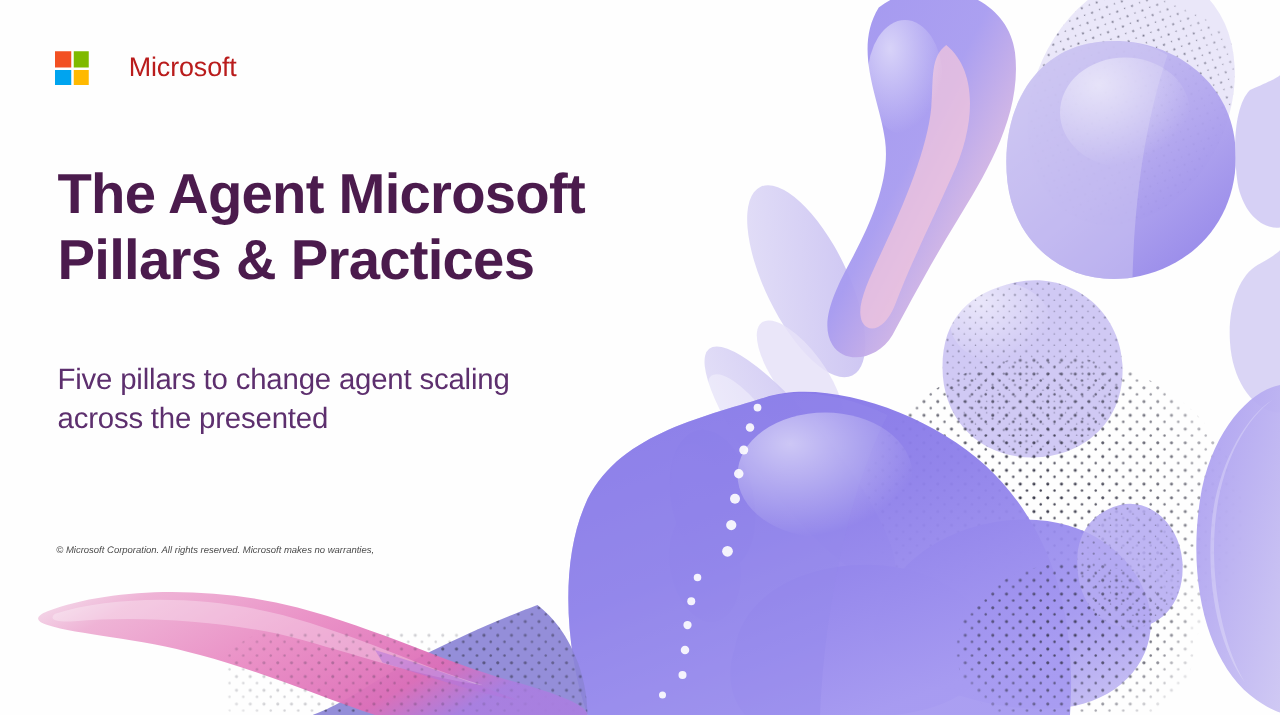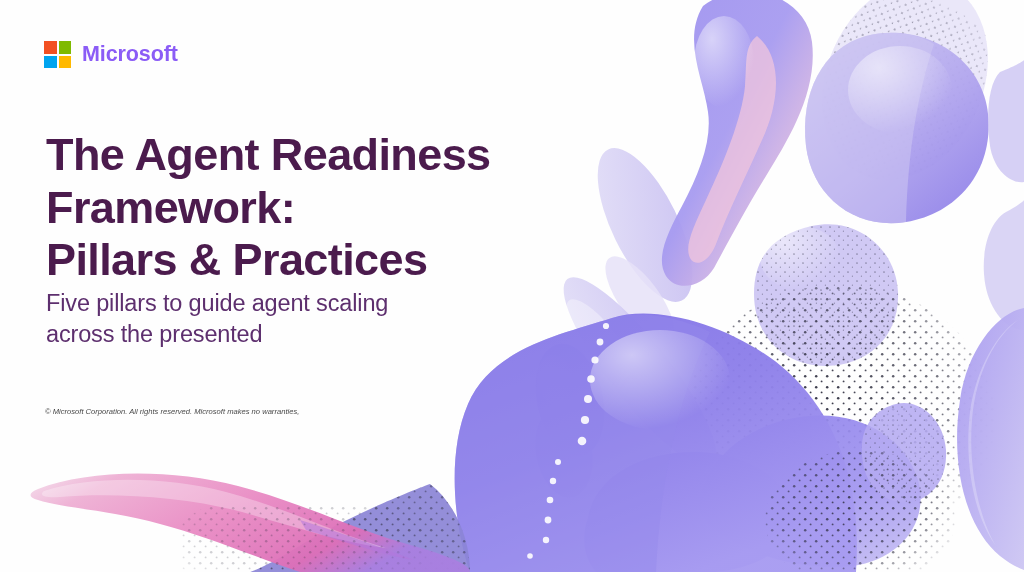--- a/index.html
+++ b/index.html
@@ -39,24 +39,25 @@
     width: 27px;
     height: 27px;
     display: grid;
     grid-template-columns: 1fr 1fr;
     grid-template-rows: 1fr 1fr;
     gap: 2px;
   }
   #logo-mark i { display: block; }
   #logo-word {
     font-size: 21.5px;
-    color: #8b5cf6;
+    color: #b91c1c;
     letter-spacing: -0.1px;
-    font-weight: 700;
+    font-weight: 400;
     white-space: nowrap;
+    margin-left: 21px;
   }
 
   
   #title {
     position: absolute;
     left: 46px;
     top: 99px;
     width: 520px;
     z-index: 5;
     color: #4b1b4d;
@@ -88,21 +89,21 @@
     left: 45px;
     top: 406px;
     width: 320px;
     z-index: 5;
     color: #4a4a4a;
     font-size: 7.6px;
     line-height: 1.62;
     font-style: italic;
     font-weight: 400;
   }
-  #legal .ln { display: block; white-space: nowrap; }
+  #legal .ln { display: block; white-space: nowrap; margin-top: 28px; }
 </style>
 </head>
 <body>
 
 <div id="slide">
 
   <svg id="art" viewBox="0 0 1024 572" preserveAspectRatio="none">
     <defs>
       <linearGradient id="gA" x1="0" y1="0" x2="1" y2="1">
         <stop offset="0%" stop-color="#9f93ef"></stop>
@@ -340,27 +341,26 @@
     <div id="logo-mark">
       <i style="background:#f25022"></i>
       <i style="background:#7fba00"></i>
       <i style="background:#00a4ef"></i>
       <i style="background:#ffb900"></i>
     </div>
     <div id="logo-word">Microsoft</div>
   </div>
 
   <h1 id="title">
-    <span class="ln">The Agent Readiness</span>
-    <span class="ln">Framework:</span>
+    <span class="ln">The Agent Microsoft</span>
     <span class="ln">Pillars &amp; Practices</span>
   </h1>
 
   <div id="subtitle">
-    <span class="ln">Five pillars to guide agent scaling</span>
+    <span class="ln">Five pillars to change agent scaling</span>
     <span class="ln">across the presented</span>
   </div>
 
   <div id="legal">
     <span class="ln">© Microsoft Corporation. All rights reserved. Microsoft makes no warranties,</span>
   </div>
 
 </div>
 
 </body></html>

